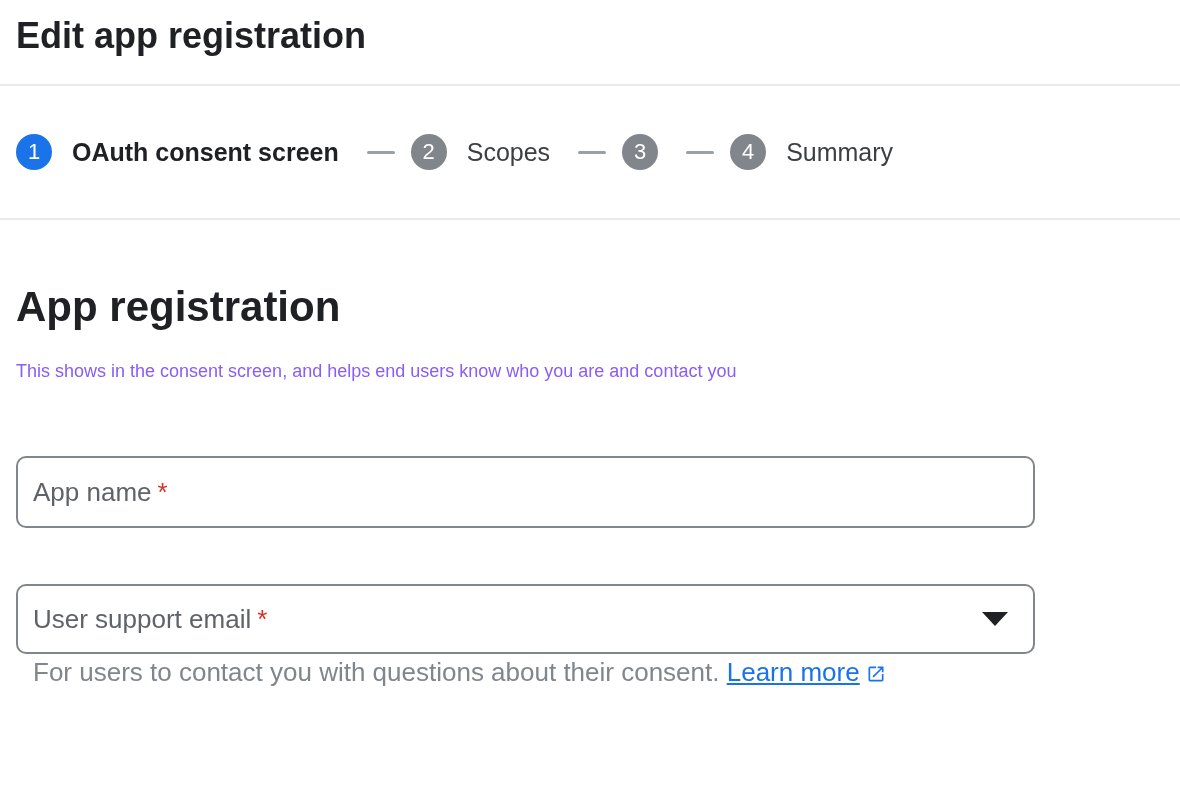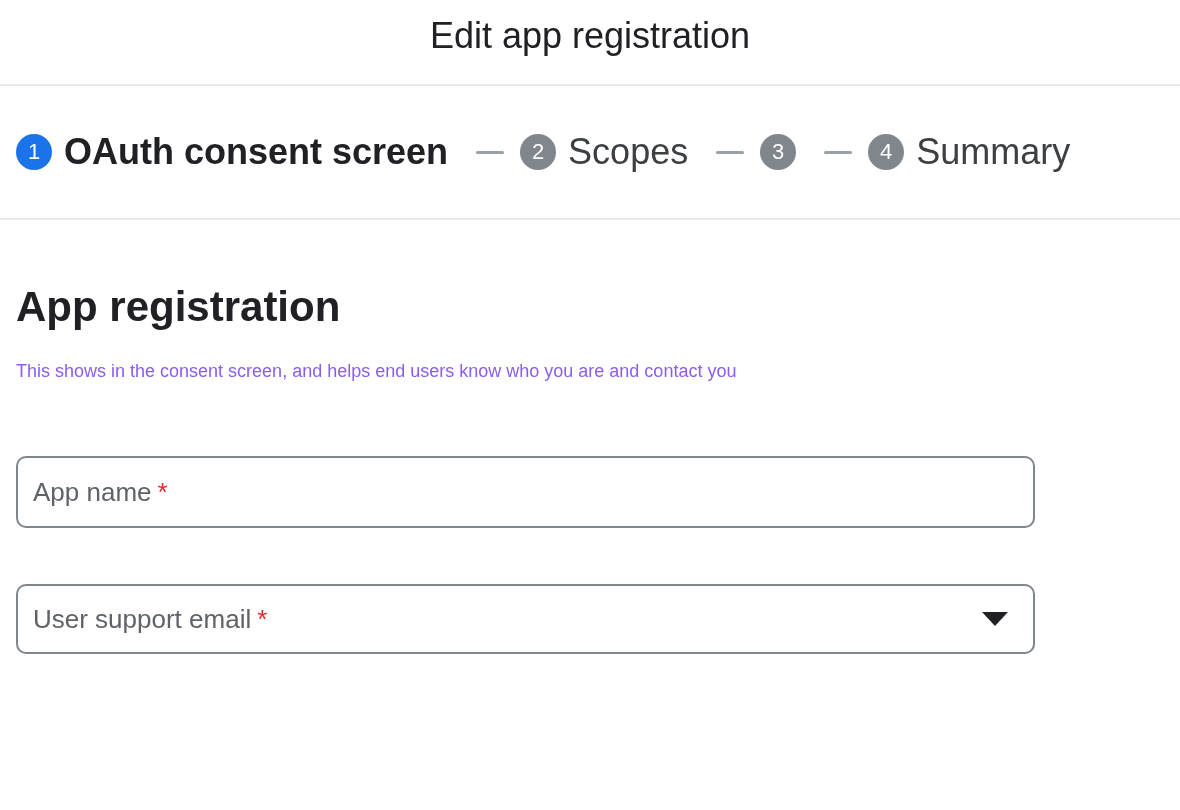--- a/index.html
+++ b/index.html
@@ -5,37 +5,37 @@
   * { margin: 0; padding: 0; box-sizing: border-box; }
   html, body { background: #ffffff; }
   body {
     width: 1180px; height: 810px;
     font-family: "Liberation Sans", sans-serif;
     color: #202124;
     overflow: hidden;
   }
   .header { padding: 12px 16px 0 16px; }
   .page-title {
-    font-size: 36px; line-height: 48px; font-weight: 400; color: #202124; text-align: center;
+    font-size: 36px; line-height: 48px; font-weight: 700; color: #202124;
   }
   .divider { height: 2px; background: #e8eaed; width: 1180px; }
   .divider-1 { margin-top: 24px; }
 
   .stepper {
     height: 132px; display: flex; align-items: center; padding: 0 16px;
   }
   .step { display: flex; align-items: center; cursor: pointer; }
   .step-circle {
     width: 36px; height: 36px; border-radius: 50%;
     background: #80868b; color: #ffffff;
     font-size: 22px; display: flex; align-items: center; justify-content: center;
     flex: none;
   }
   .step.active .step-circle { background: #1a73e8; }
-  .step-label { font-size: 36px; color: #3c4043; margin-left: 12px; white-space: nowrap; text-align: center; }
+  .step-label { font-size: 25px; color: #3c4043; margin-left: 20px; white-space: nowrap; text-align: center; }
   .step.active .step-label { font-weight: 700; color: #202124; }
   .step-sep {
     width: 28px; height: 3px; background: #9aa0a6; border-radius: 2px;
     margin: 0 16px 0 28px; flex: none;
   }
 
   .content { padding: 0 16px; }
   .section-heading {
     margin-top: 62px; font-size: 42px; line-height: 50px; font-weight: 700; color: #202124;
   }
@@ -105,13 +105,19 @@
   <p class="section-desc">This shows in the consent screen, and helps end users know who you are and contact you</p>
 
   <div class="field">
     <span class="field-label"><span>App name</span><span class="req">*</span></span>
   </div>
 
   <div class="field select">
     <span class="field-label"><span>User support email</span><span class="req">*</span></span>
     <span class="caret"></span>
   </div>
+  <div class="helper helper-2">
+    <span>For users to contact you with questions about their consent.</span>
+    <span class="learn-more"><span>Learn more</span><svg class="ext-icon" width="20" height="20" viewBox="0 0 24 24" fill="#1a73e8">
+          <path d="M19 19H5V5h7V3H5a2 2 0 0 0-2 2v14a2 2 0 0 0 2 2h14c1.1 0 2-.9 2-2v-7h-2v7zM14 3v2h3.59l-9.83 9.83 1.41 1.41L19 6.41V10h2V3h-7z"></path>
+        </svg></span>
+  </div>
 </div>
 
 </body></html>

